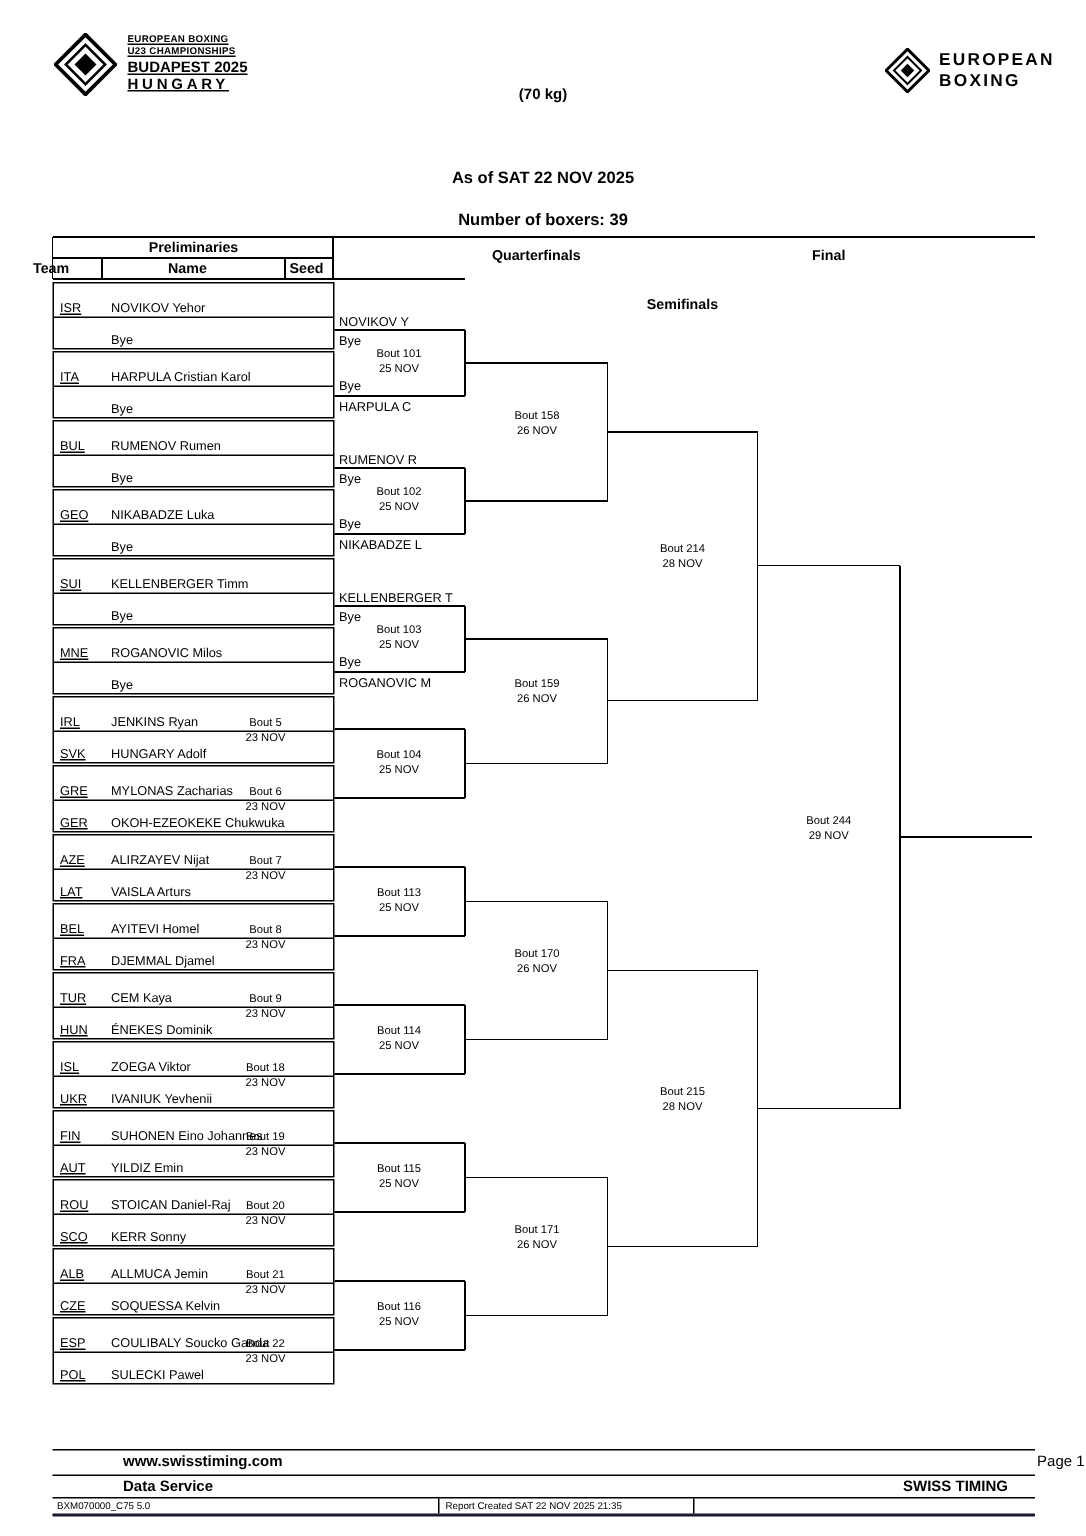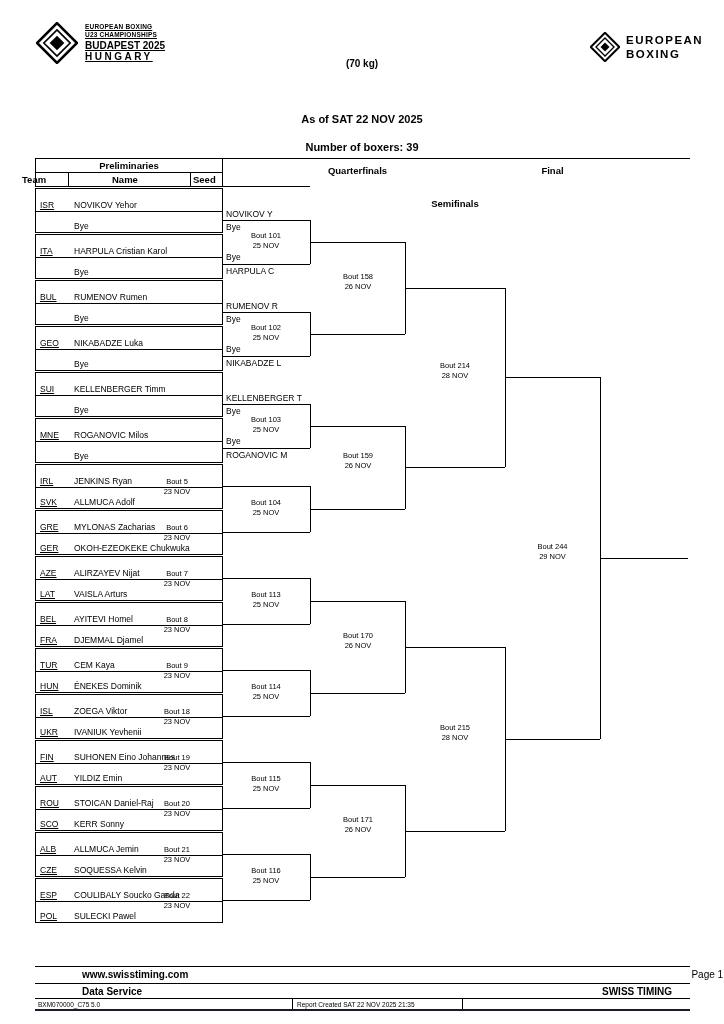--- a/index.html
+++ b/index.html
@@ -139,21 +139,21 @@
     <span class="bname row1">ROGANOVIC Milos</span>
     <div class="pdiv"></div>
     <span class="team row2"></span>
     <span class="bname row2">Bye</span>
   </div>
   <div class="pbox" style="top:464px">
     <span class="team row1">IRL</span>
     <span class="bname row1">JENKINS Ryan</span>
     <div class="pdiv"></div>
     <span class="team row2">SVK</span>
-    <span class="bname row2">ALLMUCA Adolf</span>
+    <span class="bname row2">HUNGARY Adolf</span>
     <div class="boutlab">
       <div>Bout 5</div>
       <div>23 NOV</div>
     </div>
   </div>
   <div class="pbox" style="top:510px">
     <span class="team row1">GRE</span>
     <span class="bname row1">MYLONAS Zacharias</span>
     <div class="pdiv"></div>
     <span class="team row2">GER</span>

